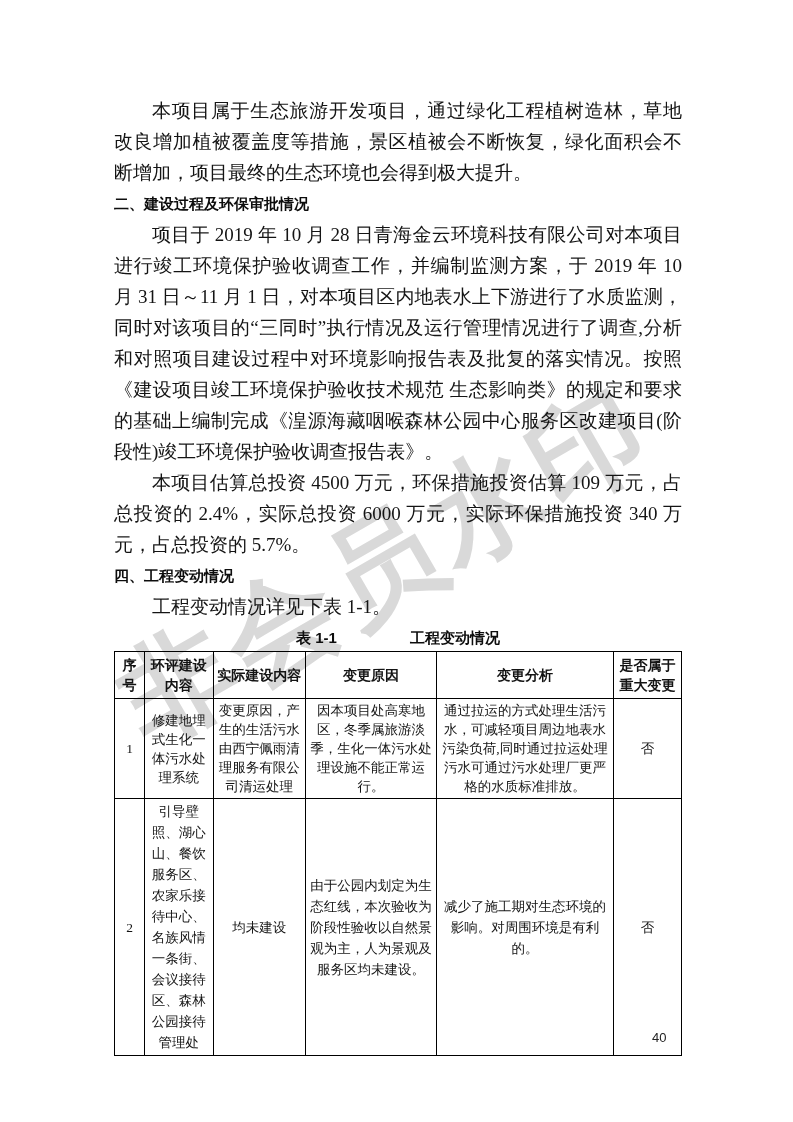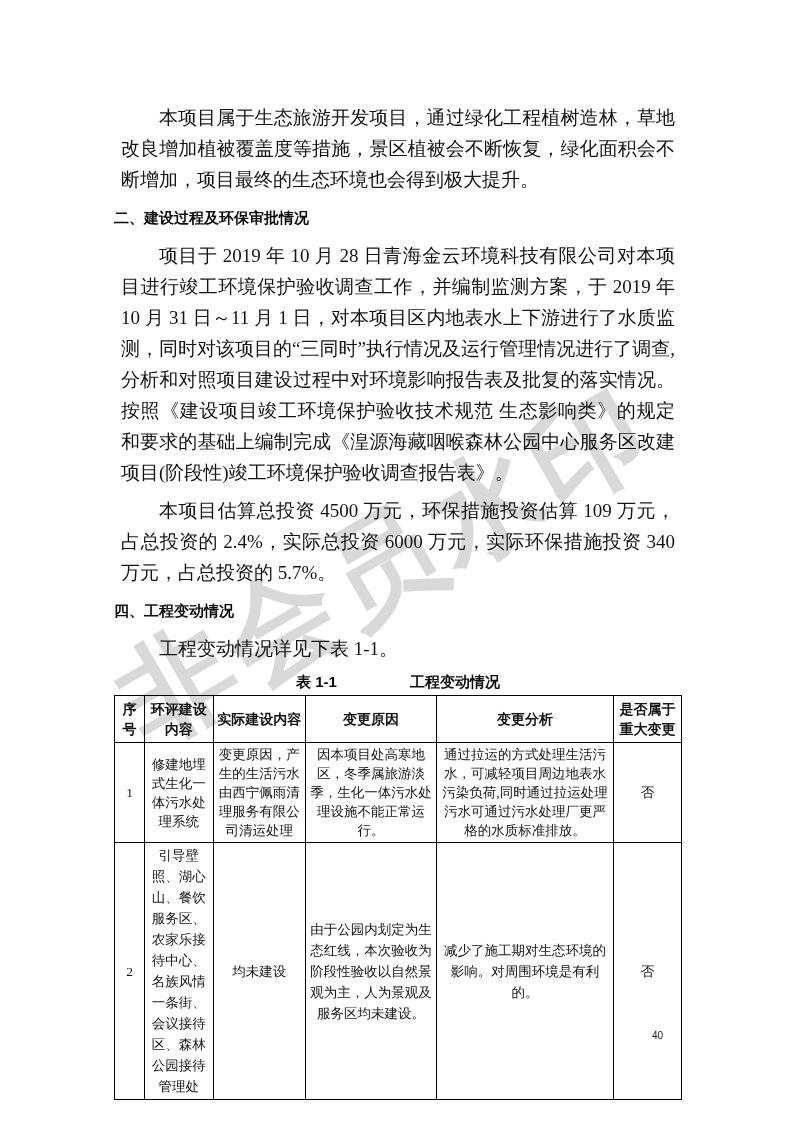--- a/index.html
+++ b/index.html
@@ -9,21 +9,21 @@
   }
   .watermark {
     position:absolute; left:30px; top:495px; width:710px; height:140px;
     text-align:center; font-size:112px; line-height:140px; letter-spacing:6px;
     color:#d9d9d9; transform:rotate(-30deg);
     font-family:"Liberation Sans", sans-serif; font-weight:bold;
     z-index:0; user-select:none; white-space:nowrap;
   }
   .content { position:absolute; left:114px; top:95px; width:568px; z-index:1; }
   .para {
-    margin:7px; font-size:19px; line-height:31px; color:#141414;
+    margin:0; font-size:19px; line-height:31px; color:#141414;
     text-align:justify; text-indent:2em;
   }
   .sub-heading { margin:0; font-size:19px; line-height:31px; color:#141414; text-indent:2em; }
   .heading {
     margin:0; font-size:15px; line-height:31px; font-weight:bold; color:#0d0d0d;
     font-family:"Liberation Sans", sans-serif;
   }
   .table-caption {
     display:flex; justify-content:center; gap:73px;
     font-family:"Liberation Sans", sans-serif; font-weight:bold;
@@ -38,21 +38,21 @@
     padding:2px 3px; line-height:19px; word-break:break-all;
   }
   .change-table th {
     font-family:"Liberation Sans", sans-serif; font-weight:bold;
     font-size:14px; line-height:20px; height:42px;
   }
   .change-table tr.row-1 td { height:92px; }
   .change-table tr.row-2 td { height:208px; line-height:21px; }
   .page-number {
     position:absolute; left:652px; top:1030px; z-index:1;
-    font-size:10px; font-family:"Liberation Sans", sans-serif; color:#222222;
+    font-size:13px; font-family:"Liberation Sans", sans-serif; color:#222222;
   }
 </style>
 </head>
 <body>
 
 <div class="page">
 
   <div class="watermark">非会员水印</div>
 
   <div class="content">

